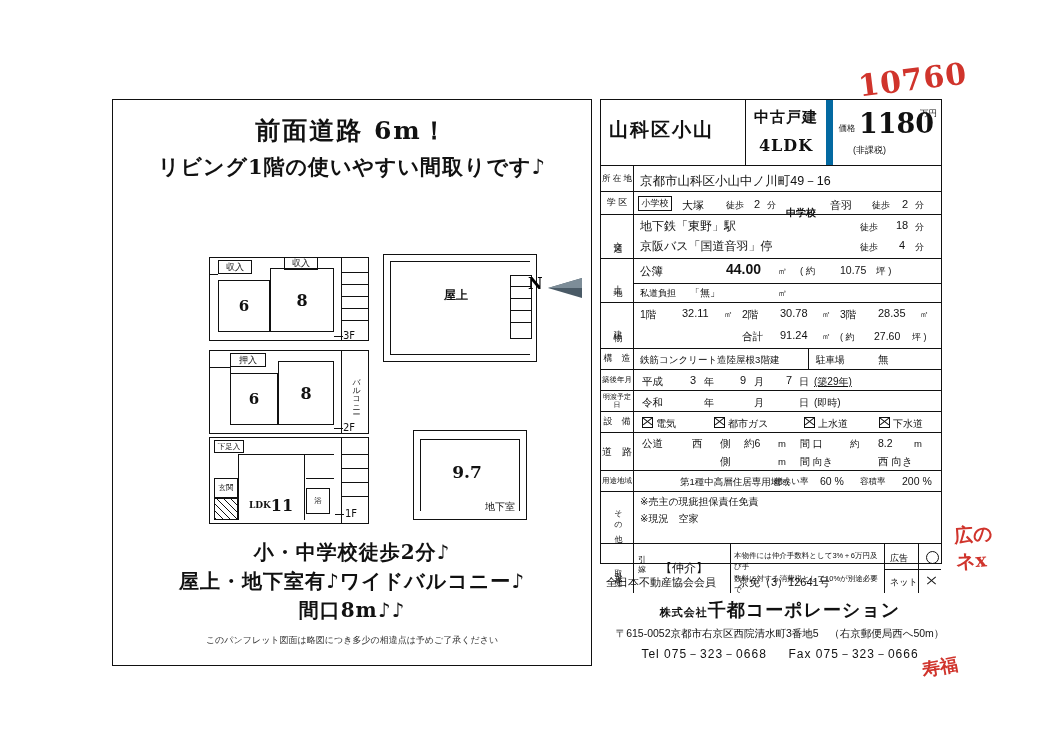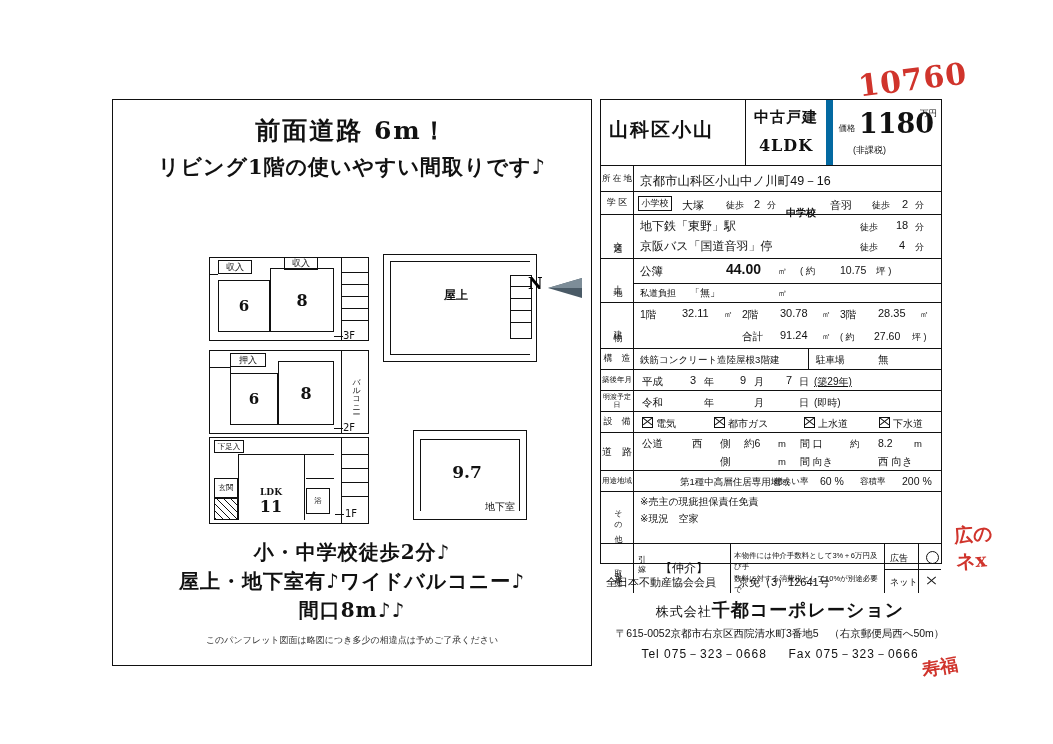--- a/index.html
+++ b/index.html
@@ -104,21 +104,21 @@
   #hdr .prval{position:absolute;left:258px;top:8px;font-size:27px;font-weight:bold;font-family:"DejaVu Serif",serif;}
   #hdr .unit{position:absolute;right:4px;top:9px;font-size:8.5px;line-height:1.15;text-align:center;}
   #hdr .tax{position:absolute;left:252px;top:44px;font-size:9px;}
 
   
   #company{
     position:absolute;left:600px;top:575px;width:360px;text-align:center;color:#111;
   }
   #company .memb{font-size:11px;text-align:left;padding-left:6px;}
   #company .cname{font-size:18px;font-weight:bold;font-family:"DejaVu Serif",serif;margin-top:8px;letter-spacing:1px;}
-  #company .cname small{font-size:13px;font-weight:normal;}
+  #company .cname small{font-size:11px;font-weight:bold;}
   #company .addr{font-size:10.5px;margin-top:5px;}
   #company .tel{font-size:12px;margin-top:5px;letter-spacing:1px;}
 </style>
 </head>
 <body>
 
 <div class="page">
 
   <div class="hand" id="hw-number">10760</div>
   <div class="hand" id="hw-note1" style="white-space:pre;">広の
@@ -171,21 +171,21 @@
       <div class="thin" style="left:20px;top:16px;width:1px;height:58px;"></div>
     </div>
     <div class="floor" style="left:228px;top:250px;width:26px;height:82px;">
       <div class="rm sm" style="left:2px;top:10px;width:22px;height:60px;border:none;font-size:8px;writing-mode:vertical-rl;">バルコニー</div>
     </div>
     <div class="floorlabel" style="left:230px;top:322px;">2F</div>
     <div class="tick" style="left:221px;top:328px;"></div>
 
     <div class="floor" style="left:96px;top:337px;width:132px;height:85px;">
       <div class="rm sm" style="left:4px;top:2px;width:30px;height:13px;font-size:7.5px;">下足入</div>
-      <div class="rm" style="left:28px;top:24px;width:66px;height:54px;border:none;flex-direction:column;justify-content:flex-end;">
+      <div class="rm" style="left:28px;top:40px;width:66px;height:54px;border:none;flex-direction:row;">
         <span style="font-size:9px;">LDK</span>
         <span style="font-size:16px;">11</span>
       </div>
       <div class="rm sm" style="left:4px;top:40px;width:24px;height:20px;font-size:7.5px;">玄関</div>
       <div class="rm sm hatch" style="left:4px;top:60px;width:24px;height:22px;"></div>
       <div class="rm sm" style="left:96px;top:50px;width:24px;height:26px;font-size:7.5px;">浴</div>
       <div class="thin" style="left:28px;top:16px;width:1px;height:66px;"></div>
       <div class="thin" style="left:94px;top:16px;width:1px;height:66px;"></div>
       <div class="thin" style="left:28px;top:16px;width:96px;height:1px;"></div>
       <div class="thin" style="left:96px;top:40px;width:28px;height:1px;"></div>

